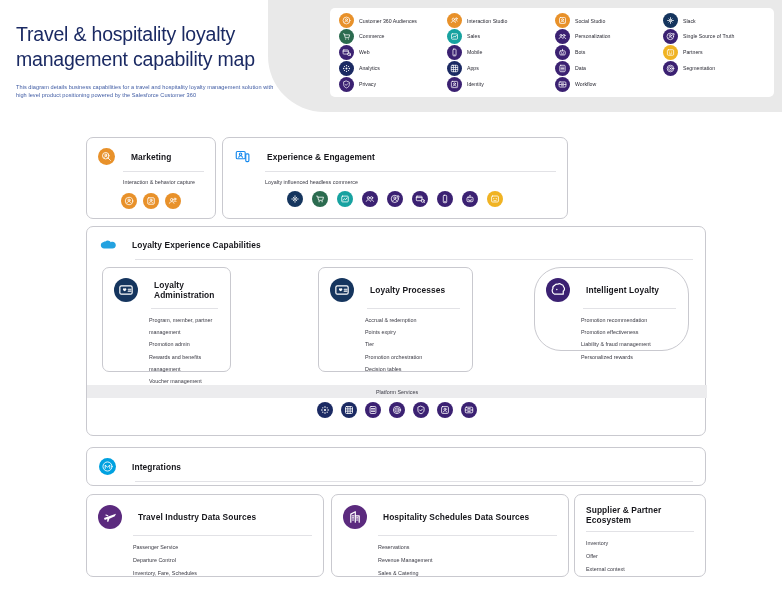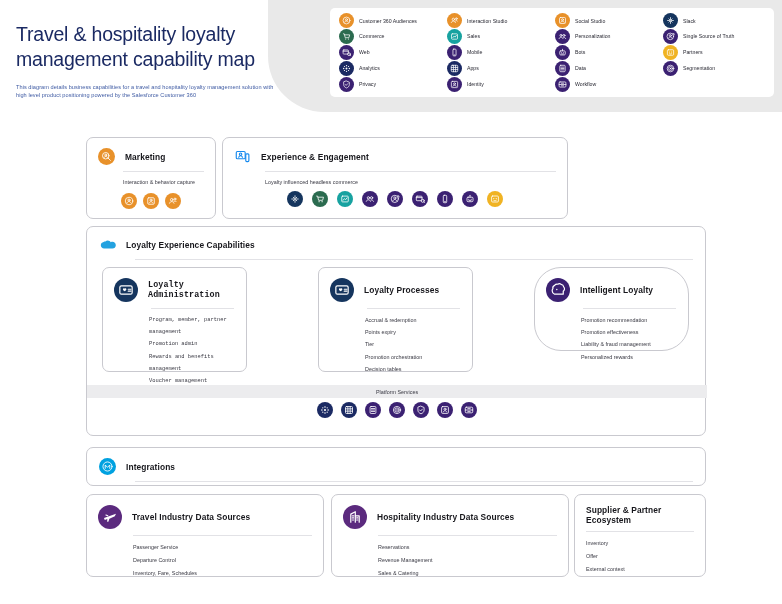--- a/index.html
+++ b/index.html
@@ -40,21 +40,21 @@
 
   
   .cic { border-radius: 50%; display: flex; align-items: center; justify-content: center; flex: none; }
   .cic svg { display:block; }
 
   
   .card {
     position: absolute; background: #fff;
     border: 1px solid #c9c9cf; border-radius: 7px;
   }
-  .card-head { display: flex; align-items: center; gap: 10px; padding: 10px 11px 0 11px; }
+  .card-head { display: flex; align-items: center; gap: 16px; padding: 10px 11px 0 11px; }
   .card-title { font-size: 8.4px; font-weight: bold; color: #17171c; letter-spacing: 0.1px; }
   .head-rule { margin: 6px 11px 0 11px; border-top: 1px solid #e2e2e6; }
   .bullets { padding: 7px 11px 0 11px; }
   .bullet { font-size: 5.4px; line-height: 13.5px; color: #3a3a44; }
   .icon-row { display: flex; gap: 6px; padding: 6px 0 0 0; justify-content: center; }
 
   
   #marketing { left: 86px; top: 137px; width: 130px; height: 82px; }
   #marketing .head-rule { margin-left: 36px; }
   #marketing .sub { font-size: 5.4px; color: #3a3a44; padding: 7px 11px 0 36px; }
@@ -76,21 +76,21 @@
   #lmc { left: 86px; top: 226px; width: 620px; height: 210px; }
   #lmc > .card-head { padding: 9px 0 0 12px; }
   #lmc .head-rule { margin: 6px 12px 0 48px; }
 
   .sub-card { position: absolute; background:#fff; border: 1px solid #c9c9cf; border-radius: 7px; }
   .sub-card .card-head { padding: 10px 11px 0 11px; }
   .sub-card .head-rule { margin-left: 46px; }
   .sub-card .bullets { padding-left: 46px; padding-top: 5px; }
   .sub-card .bullet { line-height: 12.2px; }
 
-  #loyalty-admin { left: 15px; top: 40px; width: 145px; height: 105px; font-family: Liberation Mono, monospace; }
+  #loyalty-admin { left: 15px; top: 40px; width: 129px; height: 105px; }
   #loyalty-proc  { left: 231px; top: 40px; width: 155px; height: 105px; }
   #intel-loyalty { left: 447px; top: 40px; width: 155px; height: 84px; border-radius: 27px; }
 
   .platform-bar {
     position: absolute; left: 0; top: 158px; width: 620px; height: 13px;
     background: #ececee; display:flex; align-items:center; justify-content:center;
   }
   .platform-bar span { font-size: 5.4px; color: #3a3a44; }
   .platform-icons {
     position:absolute; left:0; top:175px; width:620px;
@@ -616,21 +616,21 @@
 
   <div class="card" id="hosp-src">
     <div class="card-head">
       <span class="cic" style="width: 24px; height: 24px; background: rgb(91, 42, 126);">
           <svg width="18" height="18" viewBox="0 0 24 24">
             <path d="M6.4 19V8.2l6-3.2v14" fill="none" stroke="#fff" stroke-width="1.6" stroke-linecap="round" stroke-linejoin="round"></path>
             <path d="M12.4 10.6h5.2V19" fill="none" stroke="#fff" stroke-width="1.6" stroke-linecap="round" stroke-linejoin="round"></path>
             <path d="M8.6 10.4h1.6M8.6 13.2h1.6M8.6 16h1.6M14.2 13.2h1.6M14.2 16h1.6" fill="none" stroke="#fff" stroke-width="1.6" stroke-linecap="round" stroke-linejoin="round"></path>
           </svg>
         </span>
-      <span class="card-title">Hospitality Industry Data Sources</span>
+      <span class="card-title">Hospitality Schedules Data Sources</span>
     </div>
     <div class="head-rule"></div>
     <div class="bullets">
         <div class="bullet">Reservations</div>
         <div class="bullet">Revenue Management</div>
         <div class="bullet">Sales &amp; Catering</div>
       </div>
   </div>
 
   <div class="card" id="supplier">

